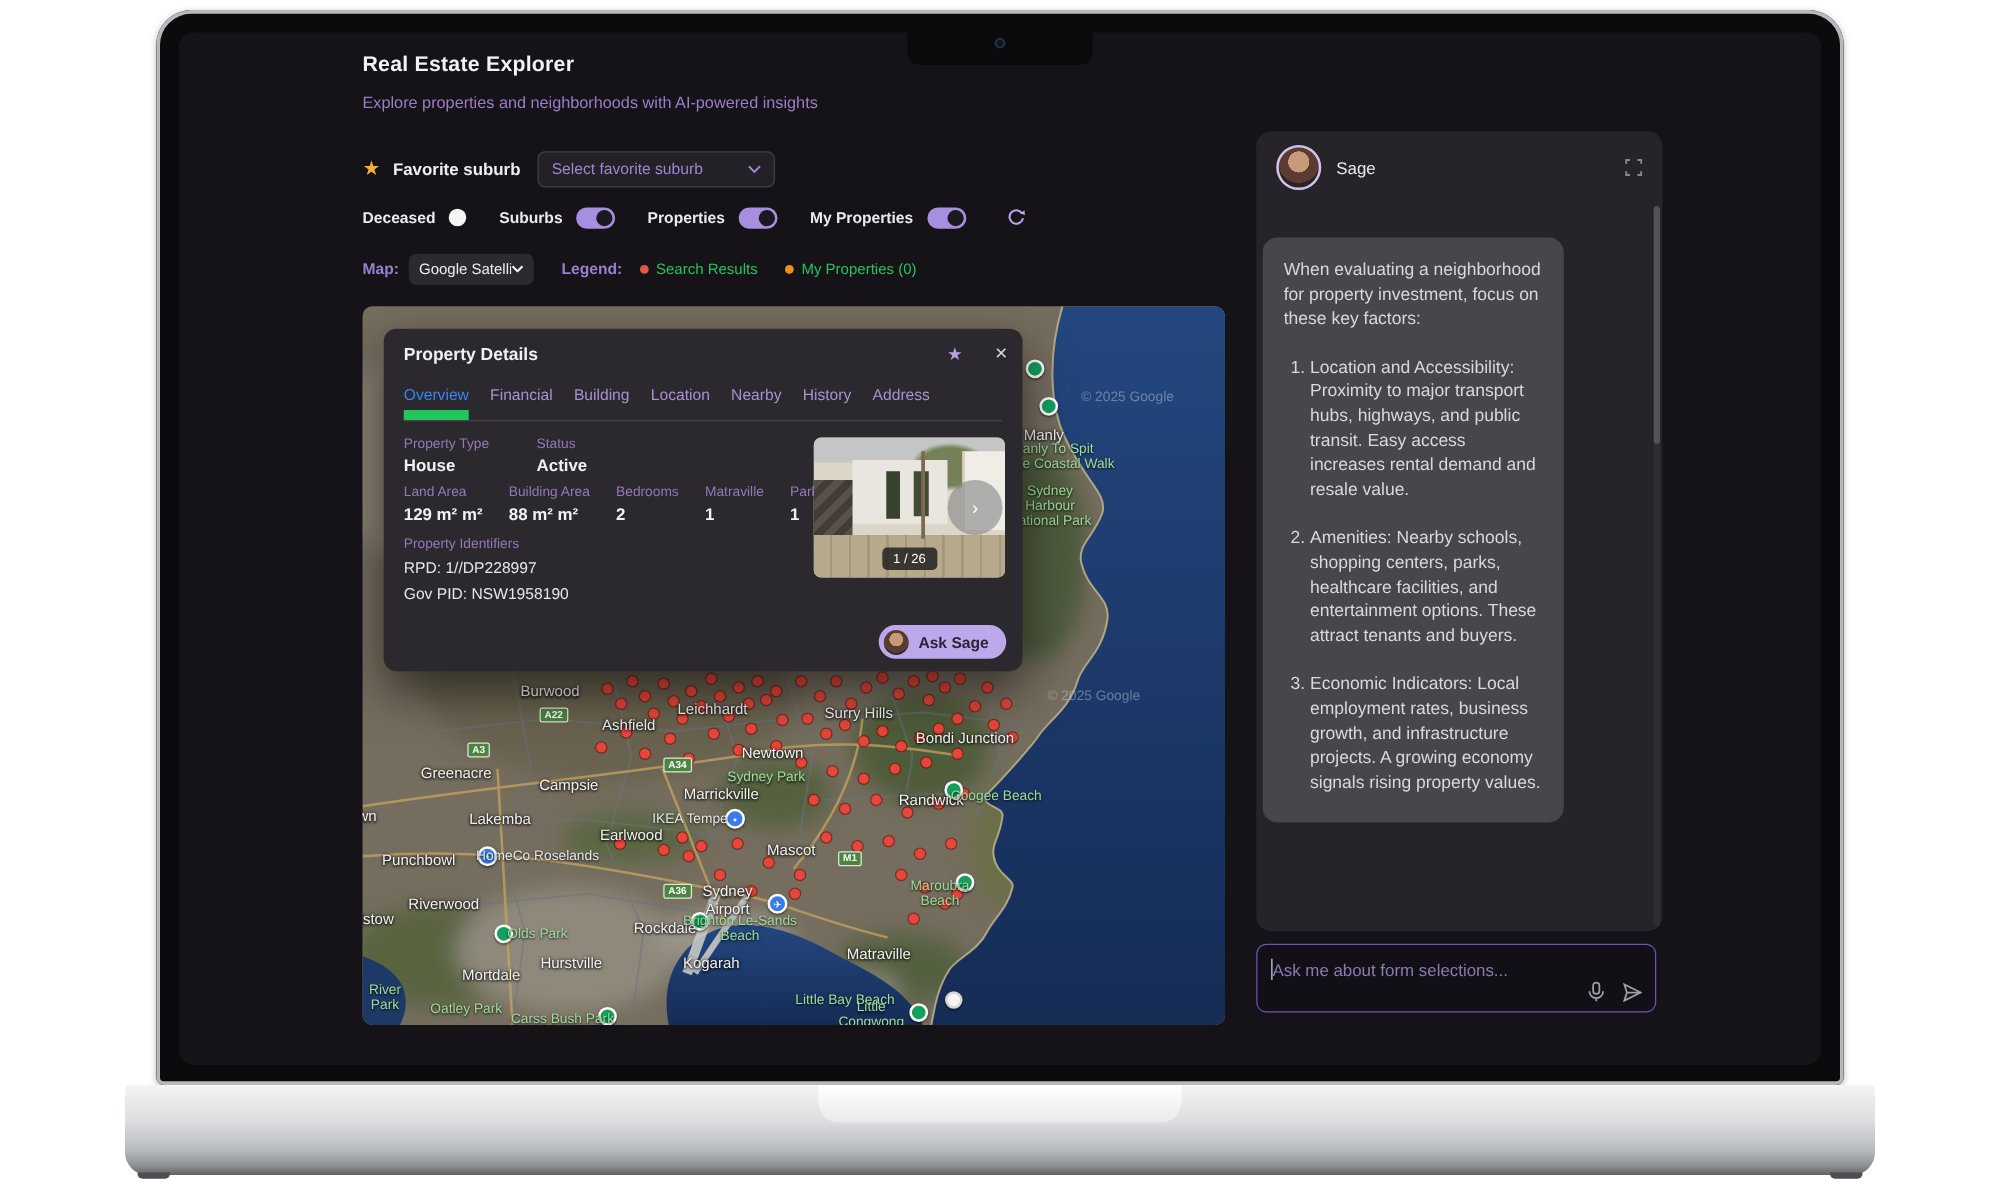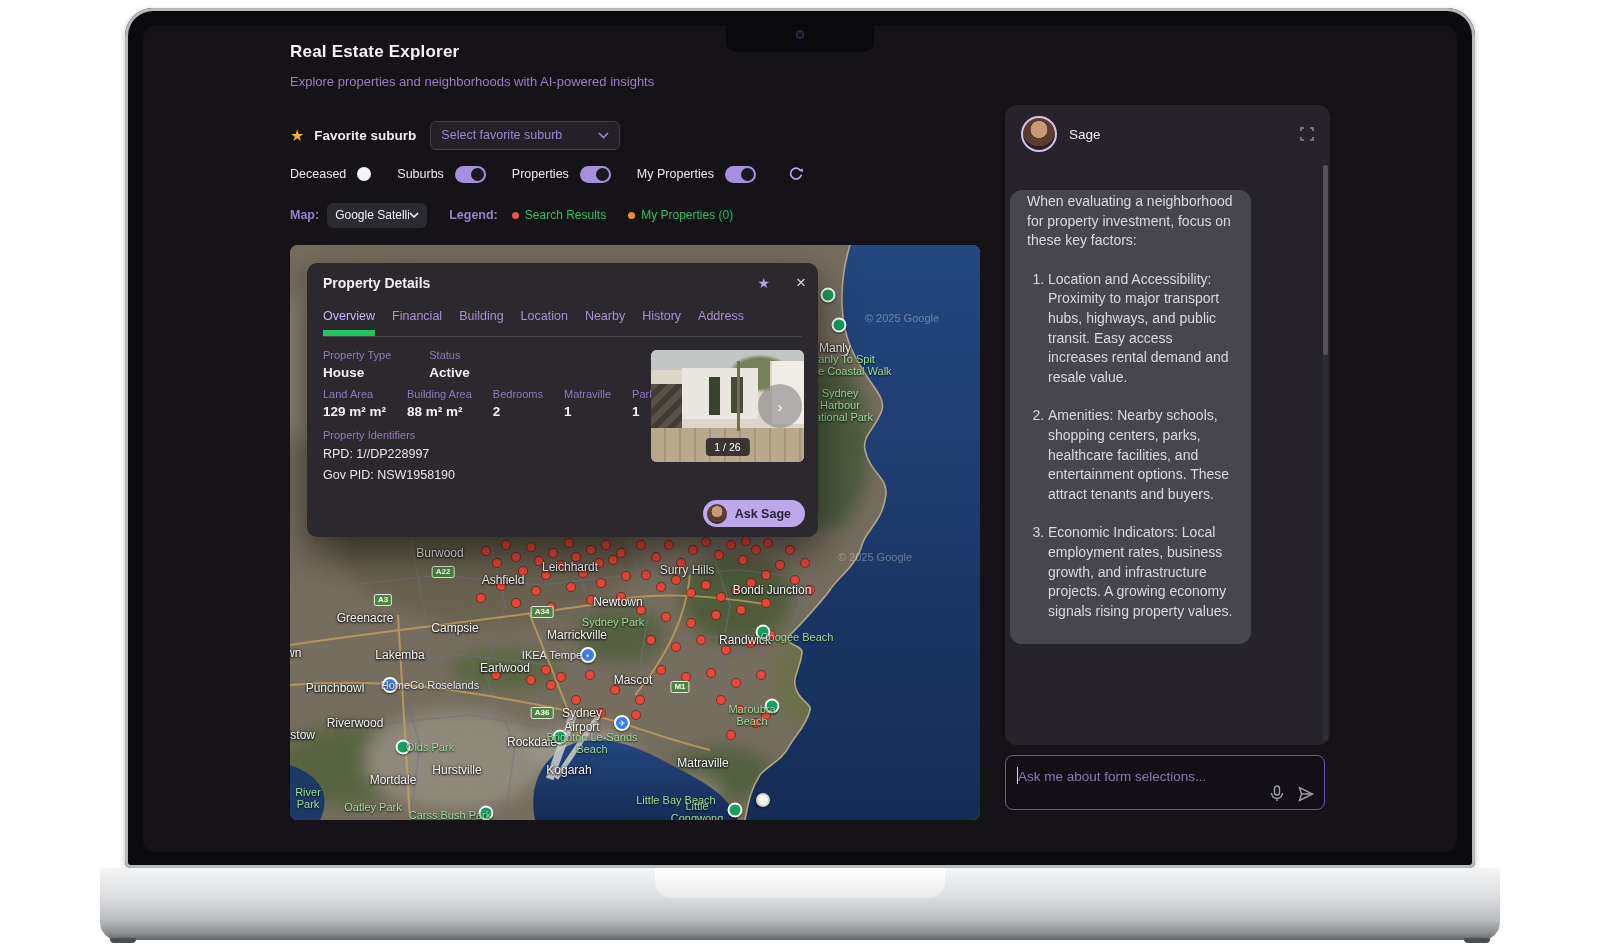--- a/index.html
+++ b/index.html
@@ -31,21 +31,21 @@
   
   .row1 { position:absolute; left:147px; top:94px; height:30px; display:flex; align-items:center; gap:10px; }
   .fav-star { font-size:16px; color:#f2b02e; text-shadow:0 1px 1px rgba(0,0,0,.5); }
   .fav-label { font-size:13.5px; font-weight:bold; color:#efedf2; }
   .select-lg { width:190px; height:29px; background:#232028; border:1px solid #433f4b; border-radius:6px;
     display:flex; align-items:center; justify-content:space-between; padding:0 10px; margin-left:4px; cursor:pointer; }
   .select-lg .ph { font-size:12.5px; color:#9f86cc; }
 
   .row2 { position:absolute; left:147px; top:138px; height:20px; display:flex; align-items:center; }
   .ctl { display:flex; align-items:center; margin-right:26px; }
-  .tlabel { font-size:12.5px; font-weight:normal; color:#eceaf0; margin-right:11px; }
+  .tlabel { font-size:12.5px; font-weight:bold; color:#eceaf0; margin-right:11px; }
   .dot-ctl { width:14px; height:14px; border-radius:50%; background:#f5f5f7; cursor:pointer; }
   .switch { position:relative; width:31px; height:17px; border-radius:9px; background:#a78fe0; cursor:pointer; display:inline-block; }
   .switch .knob { position:absolute; right:2px; top:2px; width:13px; height:13px; border-radius:50%; background:#1b1920; }
   .refresh-btn { margin-left:6px; cursor:pointer; display:flex; align-items:center; }
 
   .row3 { position:absolute; left:147px; top:176px; height:26px; display:flex; align-items:center; }
   .maplbl { font-size:12.5px; font-weight:bold; color:#9a7fd0; margin-right:8px; }
   .select-sm { width:100px; height:25px; background:#2c2a31; border-radius:6px; display:flex; align-items:center;
     justify-content:space-between; padding:0 8px; cursor:pointer; }
   .select-sm .val { font-size:12px; color:#f0eef3; white-space:nowrap; overflow:hidden; max-width:74px; }
@@ -77,21 +77,21 @@
   
   .popup { position:absolute; left:17px; top:18px; width:511px; height:274px; background:#2b292d;
     border-radius:10px; box-shadow:0 16px 38px rgba(0,0,0,.55); z-index:30; }
   .pd-header { position:absolute; left:16px; top:12px; right:12px; display:flex; align-items:center; }
   .pd-title { font-size:14px; font-weight:bold; color:#f2f0f4; flex:1; }
   .pd-star { color:#b7a0e6; font-size:14px; margin-right:26px; cursor:pointer; }
   .pd-close { color:#d8d6dc; font-size:17px; line-height:14px; cursor:pointer; }
   .pd-tabs { position:absolute; left:16px; right:16px; top:46px; height:28px; display:flex; gap:17px;
     border-bottom:1px solid #454349; }
   .pd-tab { font-size:12.5px; color:#a98fd4; padding-bottom:9px; cursor:pointer; white-space:nowrap; }
-  .pd-tab.active { color:#c4b5fd; border-bottom:6px solid #22c55e; }
+  .pd-tab.active { color:#3b82f6; border-bottom:8px solid #22c55e; }
   .pd-fields { position:absolute; left:16px; top:86px; display:flex; gap:38px; }
   .pd-metrics { position:absolute; left:16px; top:125px; display:flex; gap:21px; }
   .pd-flabel { font-size:11px; color:#9478b8; margin-bottom:4px; }
   .pd-fvalue { font-size:13.5px; font-weight:bold; color:#f2f0f4; }
   .pd-idents { position:absolute; left:16px; top:166px; }
   .pd-ilabel { font-size:11px; color:#9478b8; margin-bottom:6px; }
   .pd-iline { font-size:12.5px; color:#e8e6ec; margin-bottom:7px; }
   .pd-photo { position:absolute; top:87px; right:14px; width:153px; height:112px; border-radius:6px;
     overflow:hidden; background:#dcd6c9; cursor:pointer; }
   .ph-sky { position:absolute; left:0; top:0; right:0; height:18%; background:#c3c6c4; }
@@ -122,21 +122,21 @@
   
   .chat { position:absolute; left:862px; top:79px; width:325px; height:640px; background:#26242a; border-radius:12px; }
   .chat-head { position:absolute; left:0; top:0; right:0; height:58px; display:flex; align-items:center; padding:0 16px; }
   .chat-av { width:36px; height:36px; border-radius:50%; border:2px solid #cfc3ea;
     background:radial-gradient(circle at 50% 36%, #c79b7a 0 32%, #5a3d30 33% 64%, #2c2125 65%); }
   .chat-name { font-size:13.5px; color:#eceaf0; margin-left:12px; }
   .chat-expand { margin-left:auto; cursor:pointer; display:flex; }
   .chat-msgs { position:absolute; left:5px; right:22px; top:58px; bottom:0; overflow:hidden; }
   .bubble-user { margin:18px 0 0 auto; width:236px; background:#a091d8; border-radius:12px; padding:18px;
     font-size:14px; line-height:1.45; color:#2c2837; }
-  .bubble-ai { margin:27px auto 0 0; width:241px; background:#46464c; border-radius:12px; padding:2px 17px 4px;
+  .bubble-ai { margin:27px auto 0 0; width:241px; background:#46464c; border-radius:12px; padding:16px 17px 4px;
     font-size:14px; line-height:1.4; color:#d9d8dd; }
   .bubble-ai ol { margin:19px 0 0 0; padding-left:21px; }
   .bubble-ai li { margin-bottom:19px; }
   .chat-scroll { position:absolute; right:2px; top:60px; bottom:4px; width:5px; background:#2f2d34; border-radius:3px; }
   .chat-thumb { position:absolute; left:0; top:0; width:5px; height:190px; background:#55525c; border-radius:3px; cursor:pointer; }
 
   .chat-input { position:absolute; left:862px; top:729px; width:320px; height:55px; background:#121016;
     border:1px solid #6f52b8; border-radius:8px; }
   .chat-input input { position:absolute; left:12px; top:8px; width:230px; height:24px; background:transparent;
     border:none; outline:none; font-size:13.5px; color:#cfc8e0; font-family:"Liberation Sans",sans-serif; }

